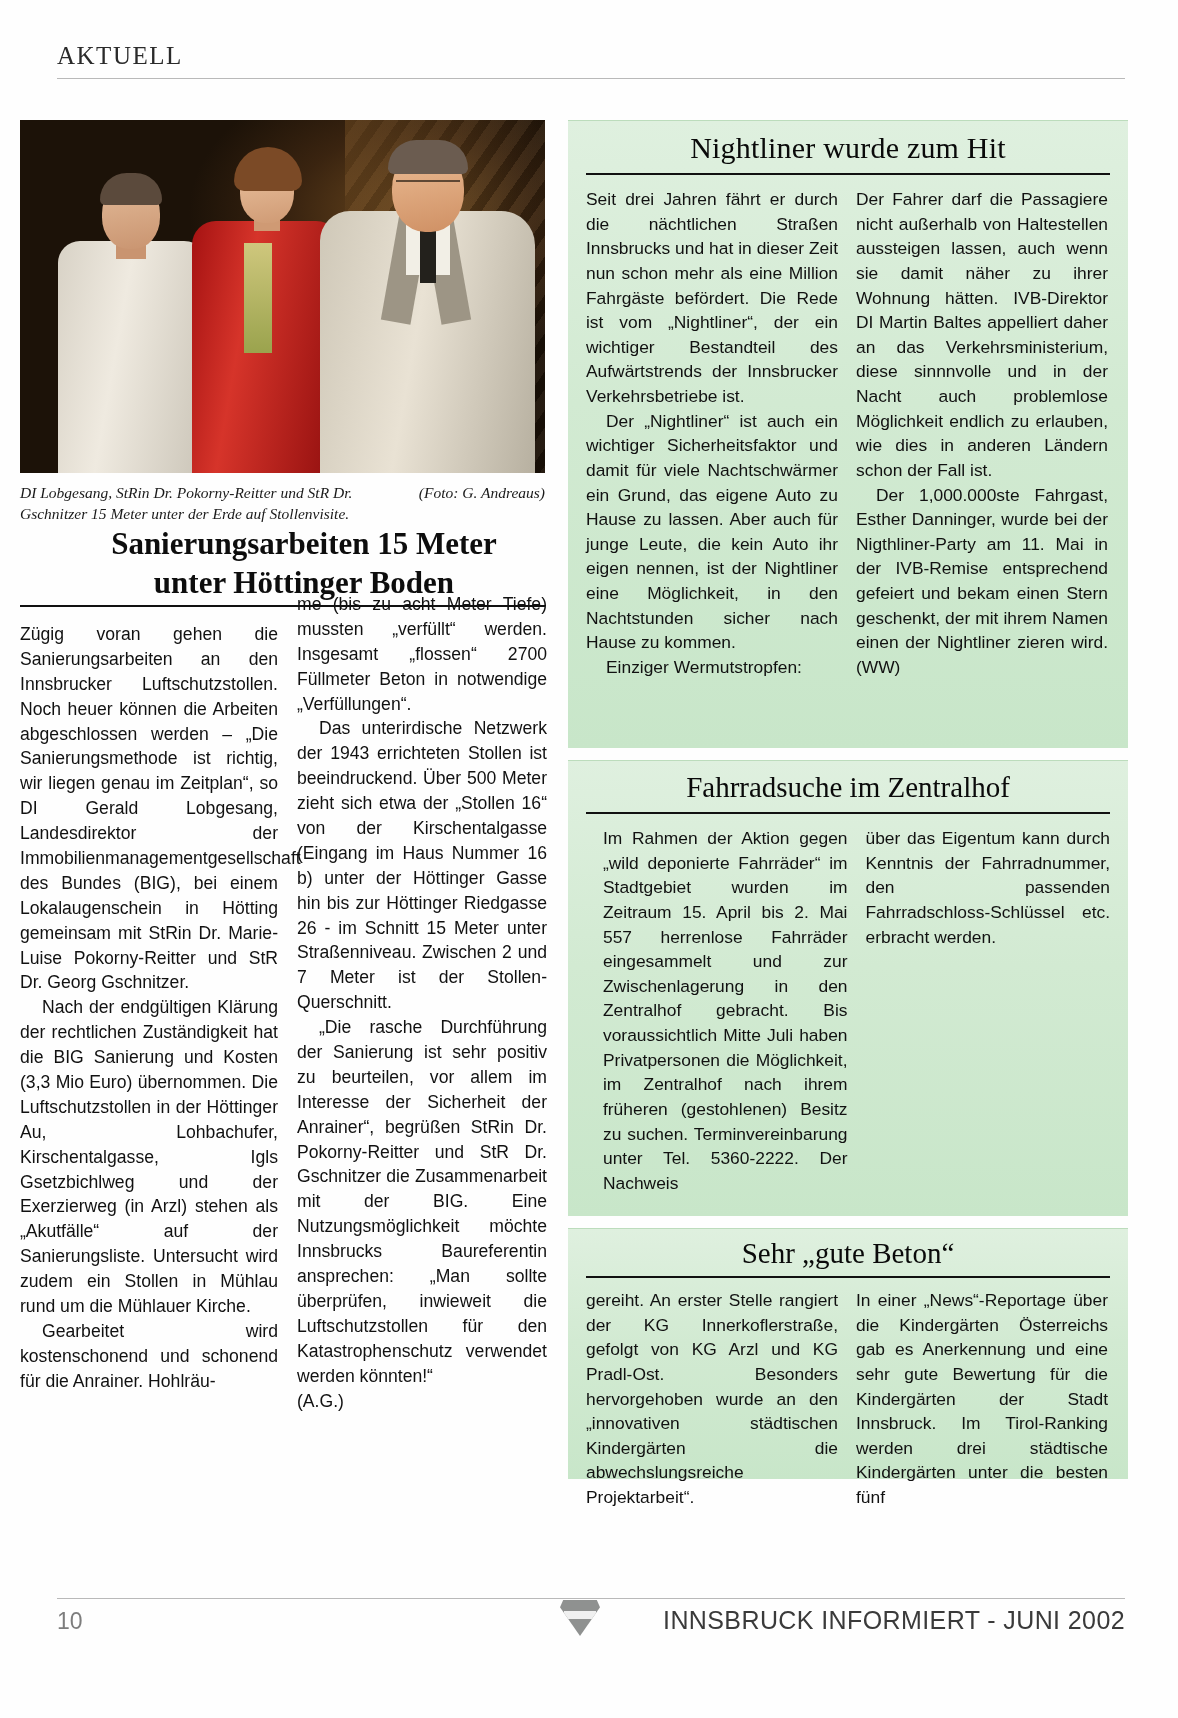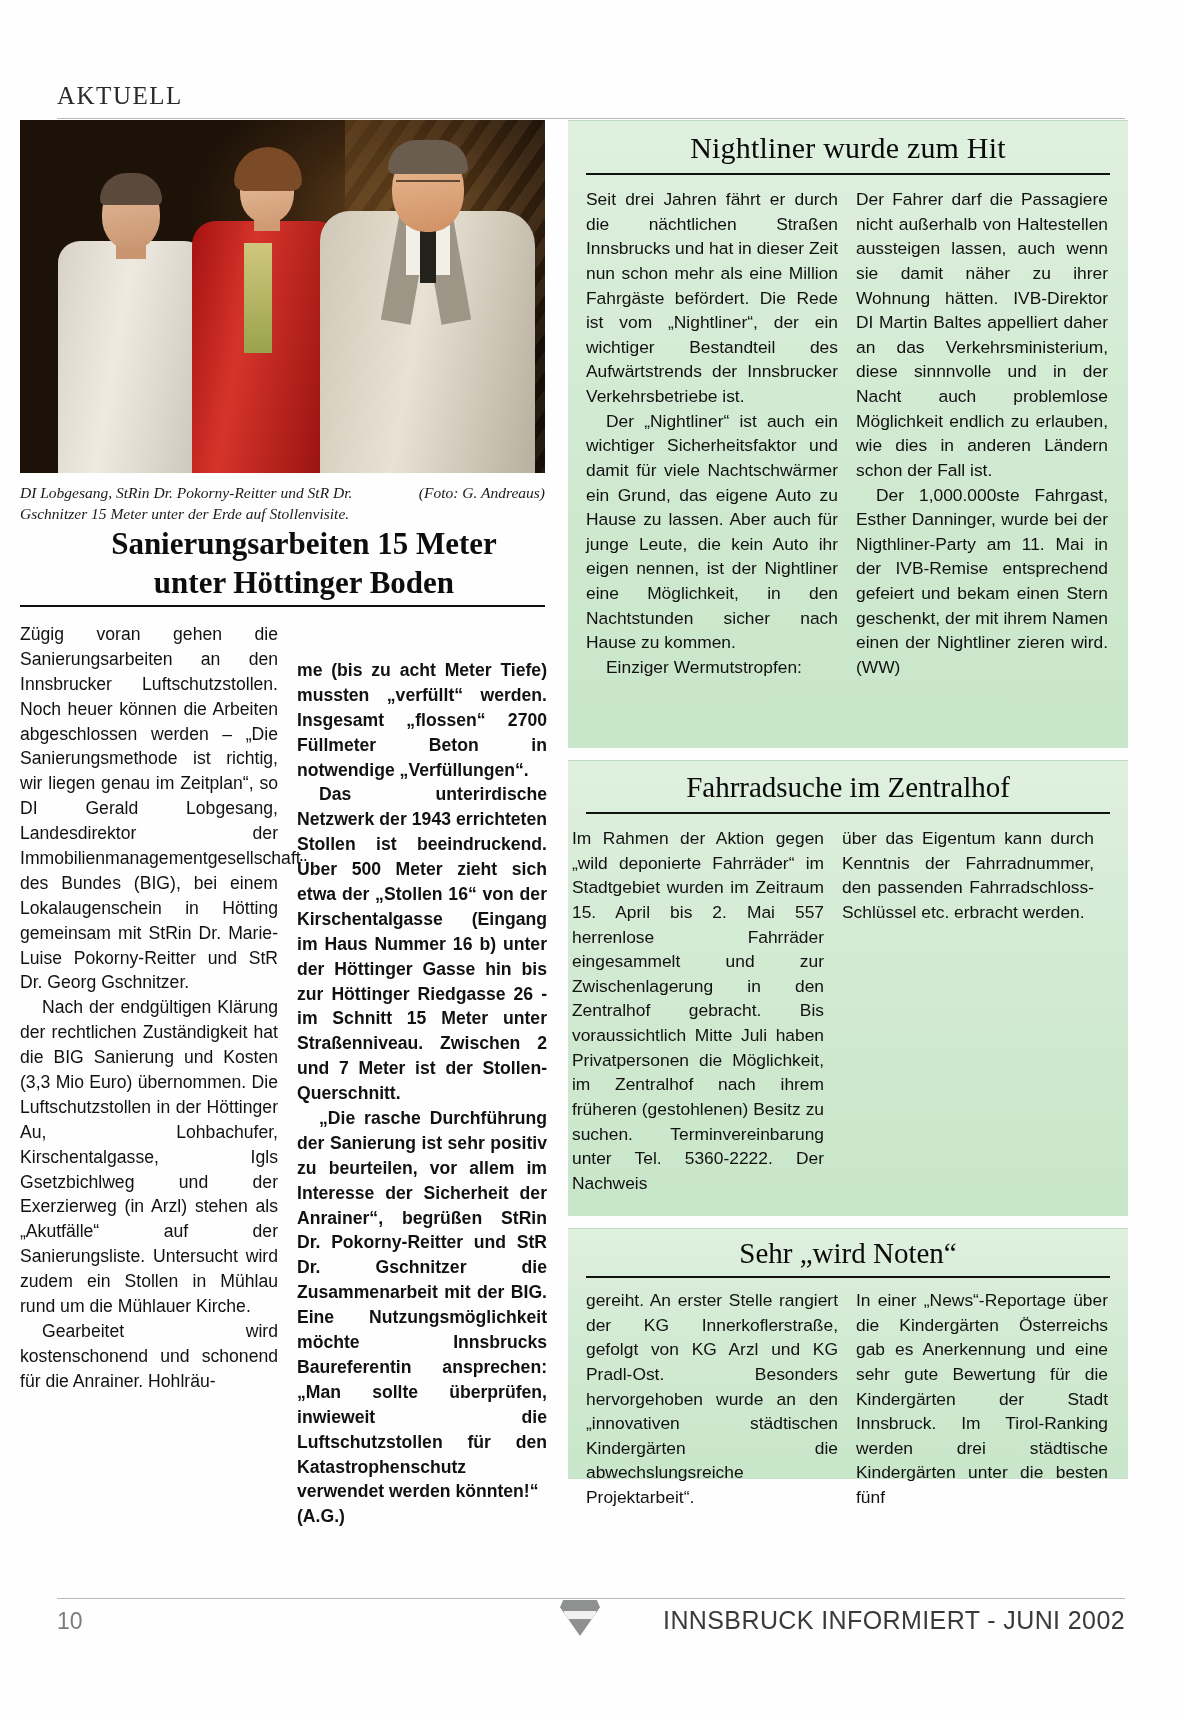--- a/index.html
+++ b/index.html
@@ -22,21 +22,20 @@
     height: 1718px;
     background: #fefefe;
   }
 
   
   .header {
     position: absolute;
     left: 57px;
     top: 42px;
     width: 1068px;
-    margin-top: 40px;
   }
   .header-title {
     font-family: "Liberation Serif", serif;
     font-size: 25px;
     letter-spacing: 1.5px;
     color: #2a2a2a;
     font-variant: small-caps;
     text-transform: uppercase;
   }
   .header-rule {
@@ -239,21 +238,21 @@
     color: #111;
     -webkit-hyphens: none;
   }
   .col p {
     margin: 0;
     text-indent: 22px;
   }
   .col p.noindent { text-indent: 0; }
 
   #col1 { left: 20px;  top: 622px; width: 258px; }
-  #col2 { left: 297px; top: 658px; width: 250px; font-weight: bold; }
+  #col2 { left: 297px; top: 592px; width: 250px; }
 
   
   .panel {
     position: absolute;
     background: linear-gradient(180deg, #dff0df 0%, #d2ead2 45%, #c8e6c9 100%);
     border-top: 1px solid #bcdcbc;
   }
   .panel-title {
     font-family: "Liberation Serif", serif;
     font-weight: normal;
@@ -291,21 +290,21 @@
   #panel-fahrrad {
     left: 568px; top: 760px; width: 560px; height: 455px;
   }
   #panel-fahrrad .panel-title {
     font-size: 29px;
     padding-top: 10px;
   }
   #panel-fahrrad .rule {
     width: 524px; height: 2px; background: #111; margin: 8px auto 0 auto;
   }
-  #panel-fahrrad .cols { padding: 12px 18px 0 4px; }
+  #panel-fahrrad .cols { padding: 12px 18px 0 35px; }
   #panel-fahrrad .pcol { width: 252px; }
 
   #panel-noten {
     left: 568px; top: 1228px; width: 560px; height: 250px;
   }
   #panel-noten .panel-title {
     font-size: 29px;
     padding-top: 8px;
   }
   #panel-noten .rule {
@@ -446,21 +445,21 @@
       <div class="pcol">
         <p class="noindent">Im Rahmen der Aktion gegen „wild deponierte Fahrräder“ im Stadtgebiet wurden im Zeitraum 15. April bis 2. Mai 557 herrenlose Fahrräder eingesammelt und zur Zwischenlagerung in den Zentralhof gebracht. Bis voraussichtlich Mitte Juli haben Privatpersonen die Möglichkeit, im Zentralhof nach ihrem früheren (gestohlenen) Besitz zu suchen. Terminvereinbarung unter Tel. 5360-2222. Der Nachweis</p>
       </div>
       <div class="pcol">
         <p class="noindent">über das Eigentum kann durch Kenntnis der Fahrradnummer, den passenden Fahrradschloss-Schlüssel etc. erbracht werden.</p>
       </div>
     </div>
   </div>
 
   <div class="panel" id="panel-noten">
-    <div class="panel-title">Sehr „wird Noten“</div>
+    <div class="panel-title">Sehr „gute Beton“</div>
     <div class="rule"></div>
     <div class="cols">
       <div class="pcol">
         <p class="noindent">gereiht. An erster Stelle rangiert der KG Innerkoflerstraße, gefolgt von KG Arzl und KG Pradl-Ost. Besonders hervorgehoben wurde an den „innovativen städtischen Kindergärten die abwechslungsreiche Projektarbeit“.</p>
       </div>
       <div class="pcol">
         <p class="noindent">In einer „News“-Reportage über die Kindergärten Österreichs gab es Anerkennung und eine sehr gute Bewertung für die Kindergärten der Stadt Innsbruck. Im Tirol-Ranking werden drei städtische Kindergärten unter die besten fünf</p>
       </div>
     </div>
   </div>

